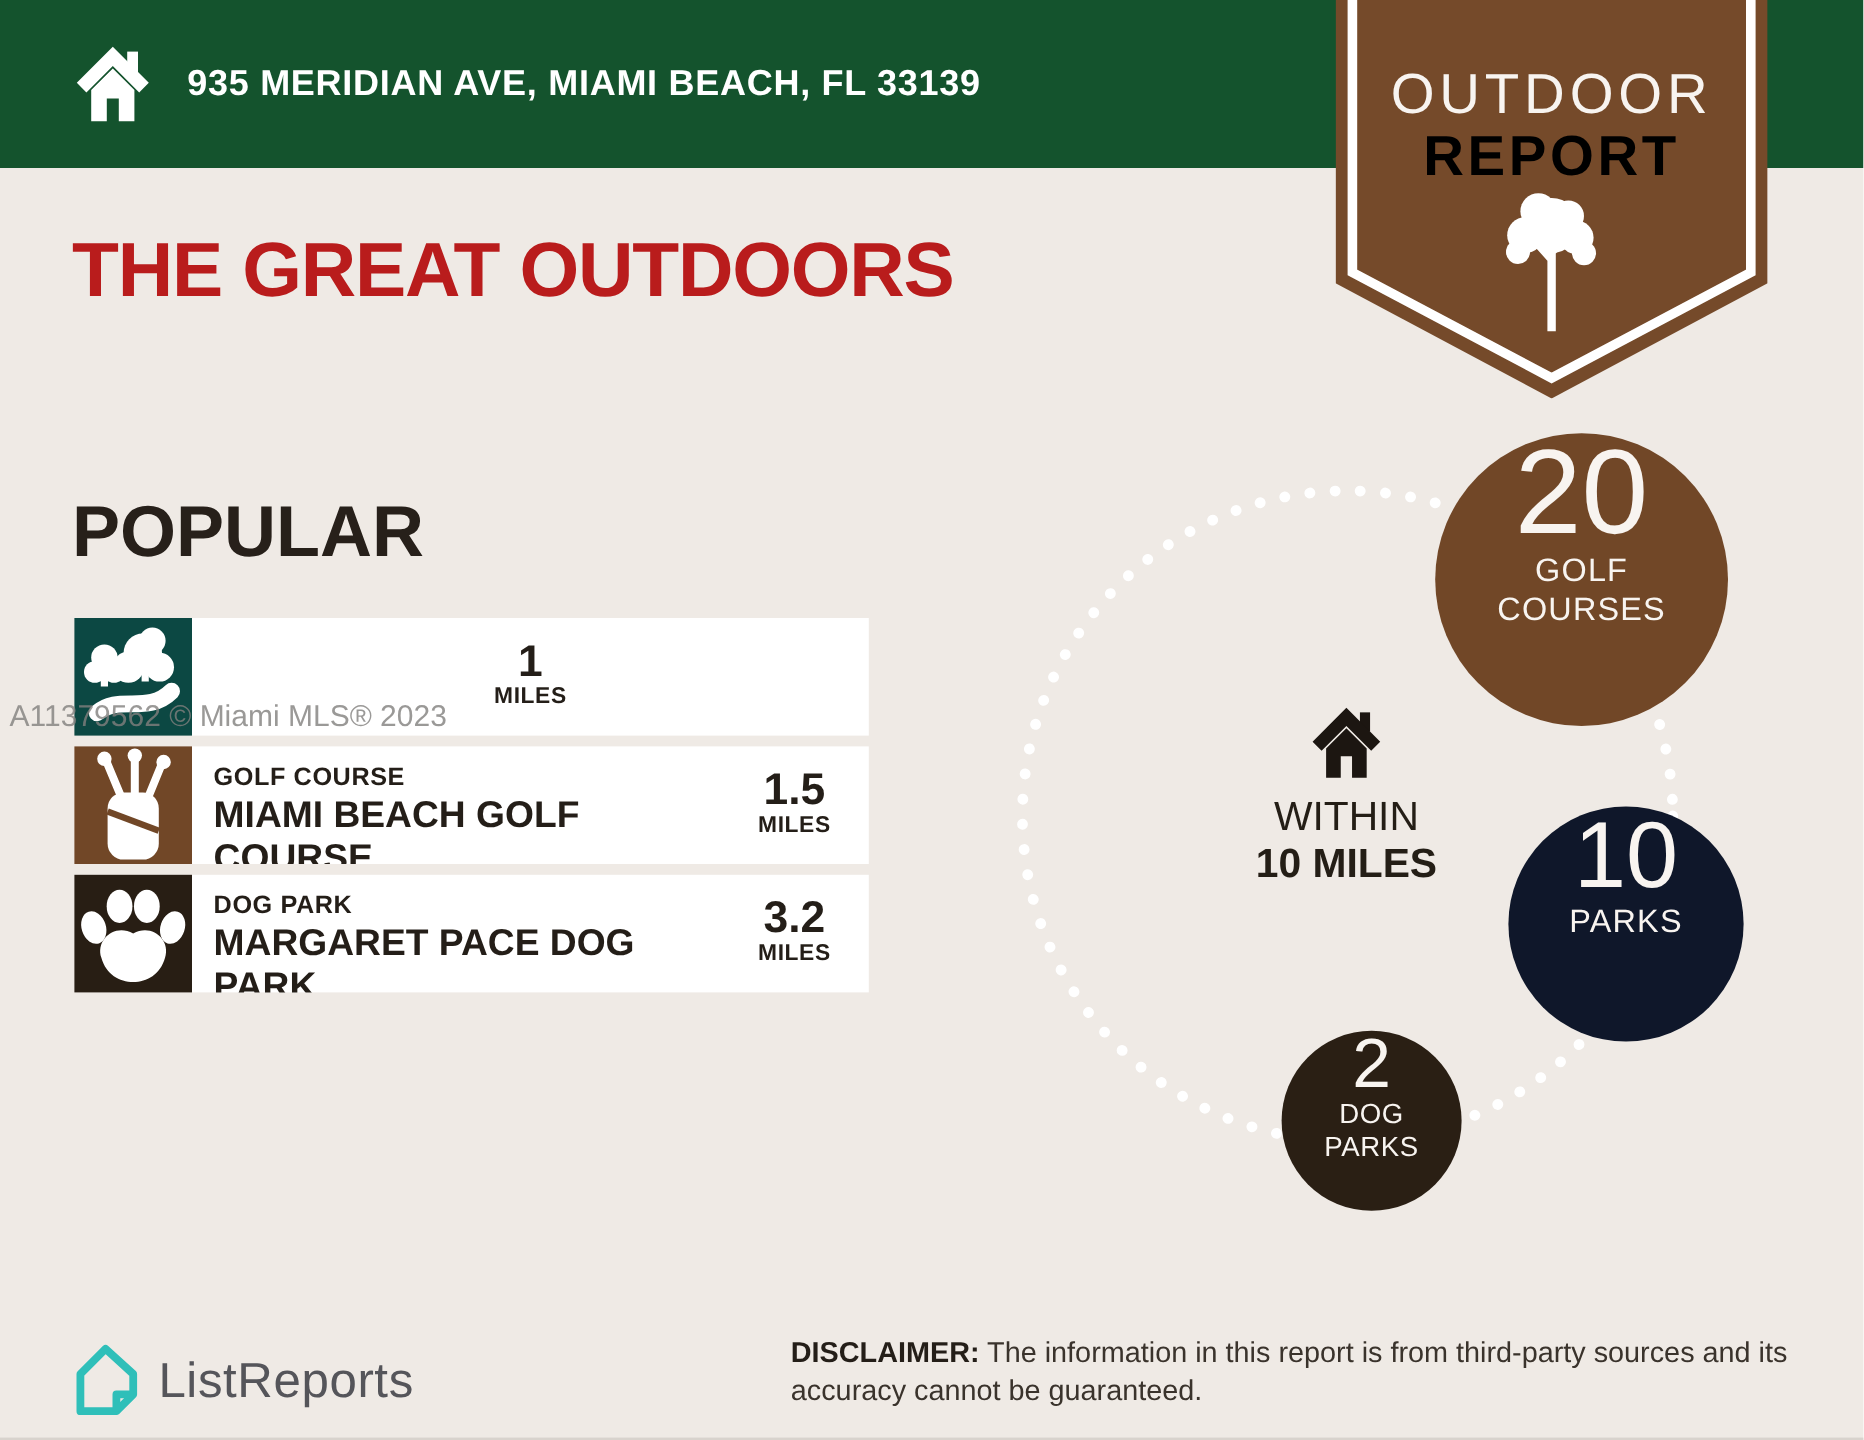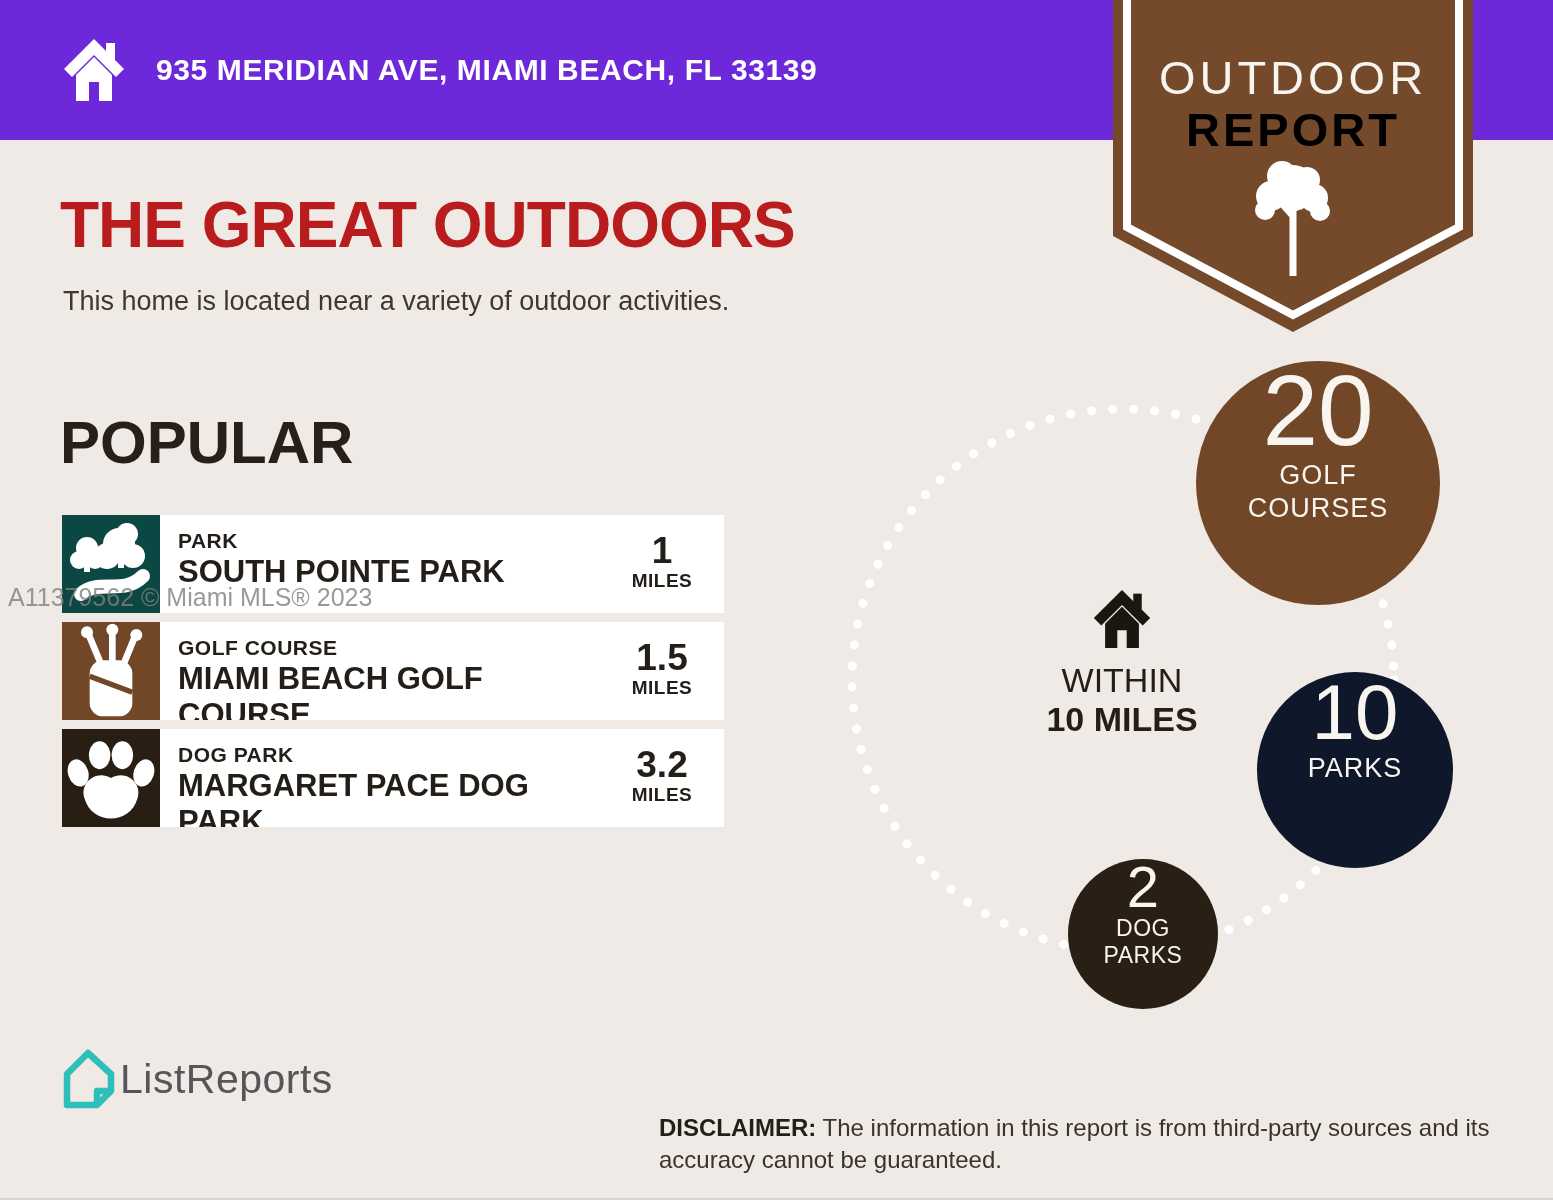--- a/index.html
+++ b/index.html
@@ -2,21 +2,21 @@
 <html><head>
 <meta charset="utf-8">
 <style>
   html,body{margin:0;padding:0;background:#ffffff;}
   .page{
     position:relative;width:1553px;height:1200px;overflow:hidden;
     background:#efeae5;font-family:"Liberation Sans",sans-serif;color:#241e18;
     border-bottom:2px solid #d8d3cd;box-sizing:border-box;
   }
   
-  .topbar{position:absolute;left:0;top:0;width:1553px;height:140px;background:#6d28d9;}
+  .topbar{position:absolute;left:0;top:0;width:1553px;height:140px;background:#14532d;}
   .topbar .home{position:absolute;left:62px;top:36px;width:64px;height:68px;}
   .topbar .addr{
     position:absolute;left:156px;top:0;height:140px;display:flex;align-items:center;
     color:#ffffff;font-size:30px;font-weight:600;letter-spacing:.6px;
   }
   
   .badge{position:absolute;left:1113px;top:0;width:360px;height:332px;}
   .badge svg{position:absolute;left:0;top:0;}
   .badge .b1{position:absolute;left:0;top:50px;width:360px;text-align:center;
     color:#f8f4f0;font-size:47px;font-weight:400;letter-spacing:4px;}
@@ -50,21 +50,21 @@
   .c-parks{left:1257px;top:672px;width:196px;height:196px;}
   .c-parks .v{font-size:78px;font-weight:400;line-height:80px;}
   .c-parks .l{font-size:27px;letter-spacing:1px;line-height:33px;}
   .c-dog{left:1068px;top:859px;width:150px;height:150px;}
   .c-dog .v{font-size:58px;font-weight:400;line-height:56px;}
   .c-dog .l{font-size:23px;letter-spacing:.5px;line-height:27px;}
   .center-label{position:absolute;left:1022px;top:588px;width:200px;text-align:center;z-index:2;}
   .center-label .w1{font-size:34px;font-weight:400;color:#241e16;line-height:40px;margin-top:6px;}
   .center-label .w2{font-size:34px;font-weight:700;color:#241e16;line-height:38px;}
   
-  .brand{position:absolute;left:60px;top:1049px;display:flex;align-items:center;gap:4px;}
+  .brand{position:absolute;left:60px;top:1120px;display:flex;align-items:center;gap:16px;}
   .brand .btxt{font-size:41px;color:#55555a;font-weight:400;letter-spacing:.5px;}
   .disclaimer{position:absolute;left:659px;top:1112px;width:850px;font-size:24px;
     line-height:32px;color:#3a332c;}
   .disclaimer b{color:#241e18;}
 </style>
 </head>
 <body>
 
 <div class="page">
 
@@ -92,21 +92,20 @@
           <circle cx="-11" cy="-42" r="15"></circle>
         <circle cx="14" cy="-38" r="13"></circle>
           <circle cx="-28" cy="-8" r="10"></circle>
         <circle cx="27" cy="-7" r="10"></circle>
       </g>
       <path d="M0,58 L0,-12 M0,-2 L-16,-20 M0,-8 L14,-24" stroke="#ffffff" stroke-width="7" fill="none"></path>
     </svg>
   </div>
 
   <div class="title">THE GREAT OUTDOORS</div>
-  <div class="subtitle">This home is located near a variety of outdoor activities.</div>
   <div class="watermark">A11379562 © Miami MLS® 2023</div>
 
   <div class="popular-h">POPULAR</div>
   <div class="rows">
 
     <div class="row">
       <div class="sq" style="background: rgb(12, 72, 67);">
         <svg width="96" height="96" viewBox="-48 -48 96 96">
           <g fill="#ffffff">
             <circle cx="8" cy="-20" r="16"></circle>
@@ -115,24 +114,20 @@
               <circle cx="16" cy="-30" r="11"></circle>
             <circle cx="-24" cy="-16" r="11"></circle>
               <circle cx="-32" cy="-4" r="9"></circle>
               <circle cx="-16" cy="-4" r="9"></circle>
           </g>
           <path d="M-24,-8 L-24,8 M10,-14 L10,4" stroke="#ffffff" stroke-width="6"></path>
           <path d="M-30,30 C-12,14 12,32 32,12" stroke="#ffffff" stroke-width="14" fill="none" stroke-linecap="round"></path>
         </svg>
       </div>
       <div class="body">
-        <div class="txt">
-          <div class="cat">PARK</div>
-          <div class="name">SOUTH POINTE PARK</div>
-        </div>
         <div class="miles">
           <div class="num">1</div>
           <div class="unit">MILES</div>
         </div>
       </div>
     </div>
 
     <div class="row">
       <div class="sq" style="background: rgb(113, 71, 39);">
         <svg width="96" height="96" viewBox="-32 -36 64 72">

